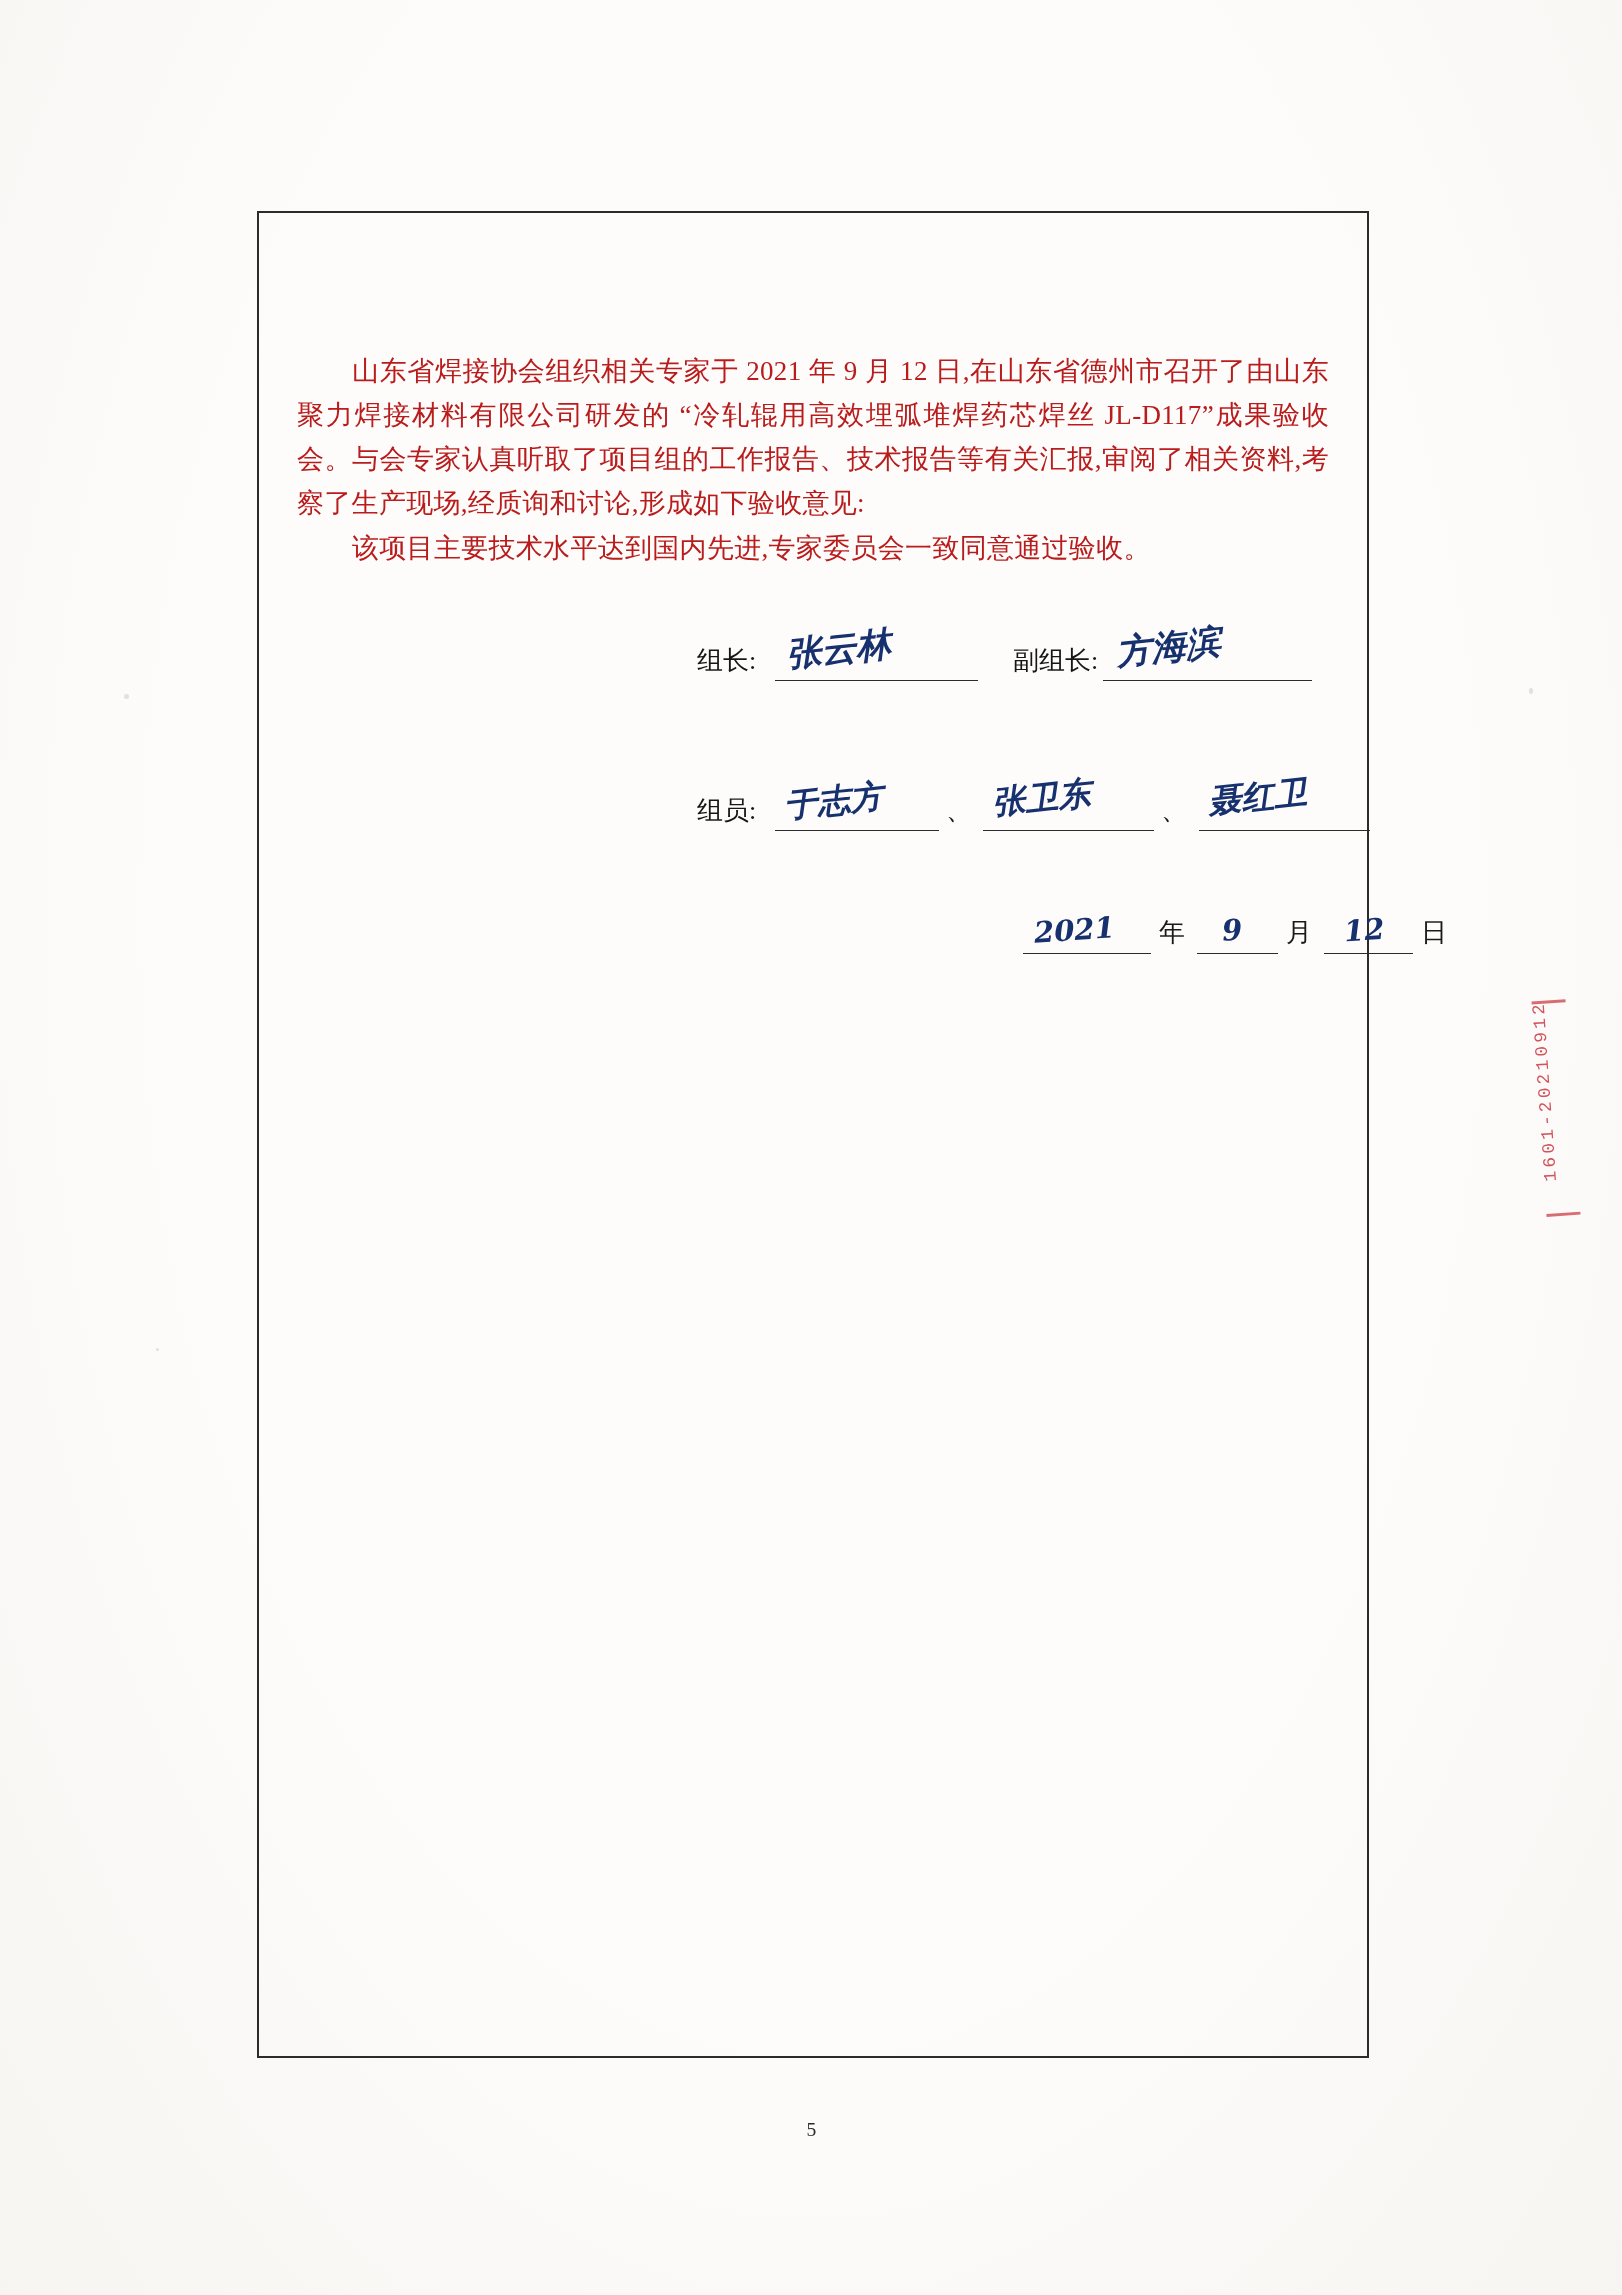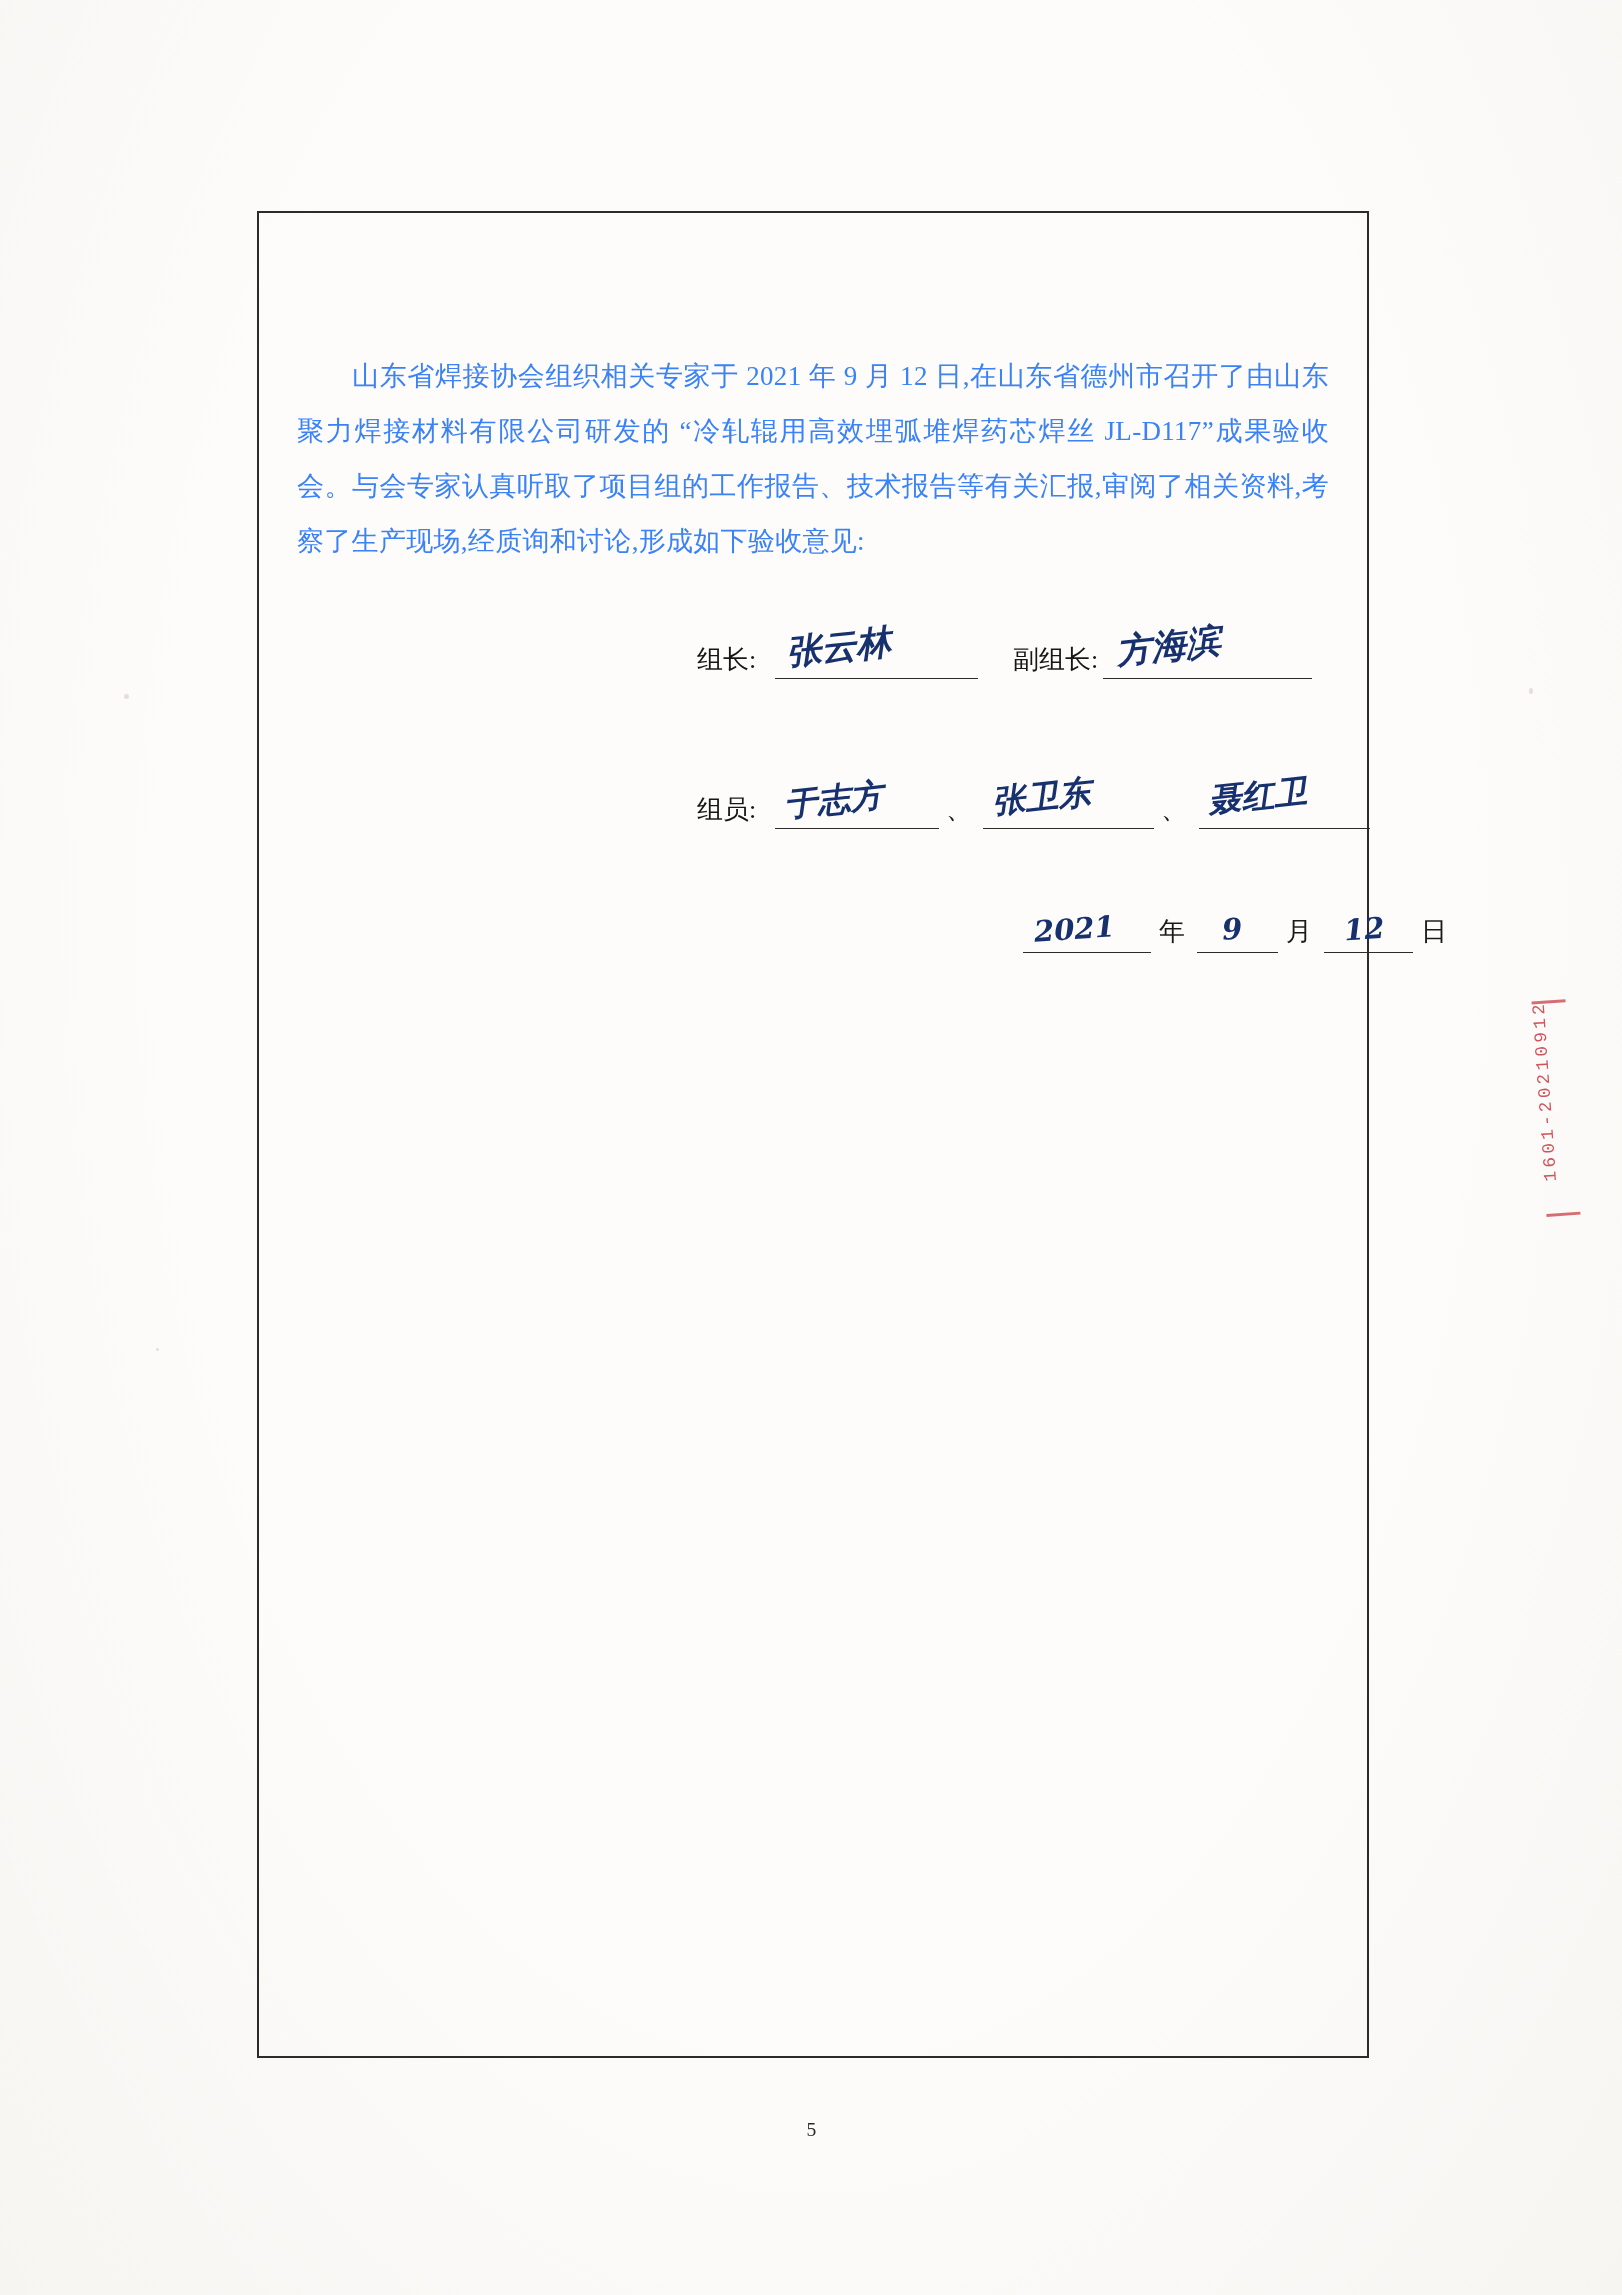--- a/index.html
+++ b/index.html
@@ -62,26 +62,26 @@
     position: absolute;
     left: 0;
     top: 106px;
     right: 0;
     bottom: 0;
     padding: 30px 38px 0 38px;
     box-sizing: border-box;
   }
   .para {
     font-size: 27px;
-    line-height: 55px;
+    line-height: 44px;
     text-align: justify;
     text-justify: inter-ideograph;
     text-indent: 55px;
     margin: 0 0 1.3px 0;
-    color: #3b82f6;
+    color: #b91c1c;
     letter-spacing: 0.3px;
   }
   .para.item {
     text-indent: 55px;
   }
   .sig-block {
     margin-top: 43px;
     position: relative;
     height: 327px;
   }
@@ -194,20 +194,21 @@
   <div class="speck" style="left:124px; top:694px; width:4.6px; height:4.6px;"></div>
   <div class="speck" style="left:1529px; top:688px; width:3.9px; height:5.9px;"></div>
   <div class="speck" style="left:156px; top:1348px; width:3.3px; height:3.3px;"></div>
 
   <div class="doc-frame">
 
 
     <div class="body-area">
 
       <p class="para">山东省焊接协会组织相关专家于 2021 年 9 月 12 日,在山东省德州市召开了由山东聚力焊接材料有限公司研发的 “冷轧辊用高效埋弧堆焊药芯焊丝 JL-D117”成果验收会。与会专家认真听取了项目组的工作报告、技术报告等有关汇报,审阅了相关资料,考察了生产现场,经质询和讨论,形成如下验收意见:</p>
+      <p class="para">该项目主要技术水平达到国内先进,专家委员会一致同意通过验收。</p>
 
       <div class="sig-block">
 
         <div class="sig-row">
           <span class="lbl" style="left:400px;">组长:</span>
           <span class="sig-line" style="left:478px; width:203px;"></span>
           <span class="handwrite hw-blue" style="left:489px; bottom:19.6px; font-size:35px;">张云林</span>
 
           <span class="lbl" style="left:692px;margin-left:24px;">副组长:</span>
           <span class="sig-line" style="left:806px; width:209px;"></span>

